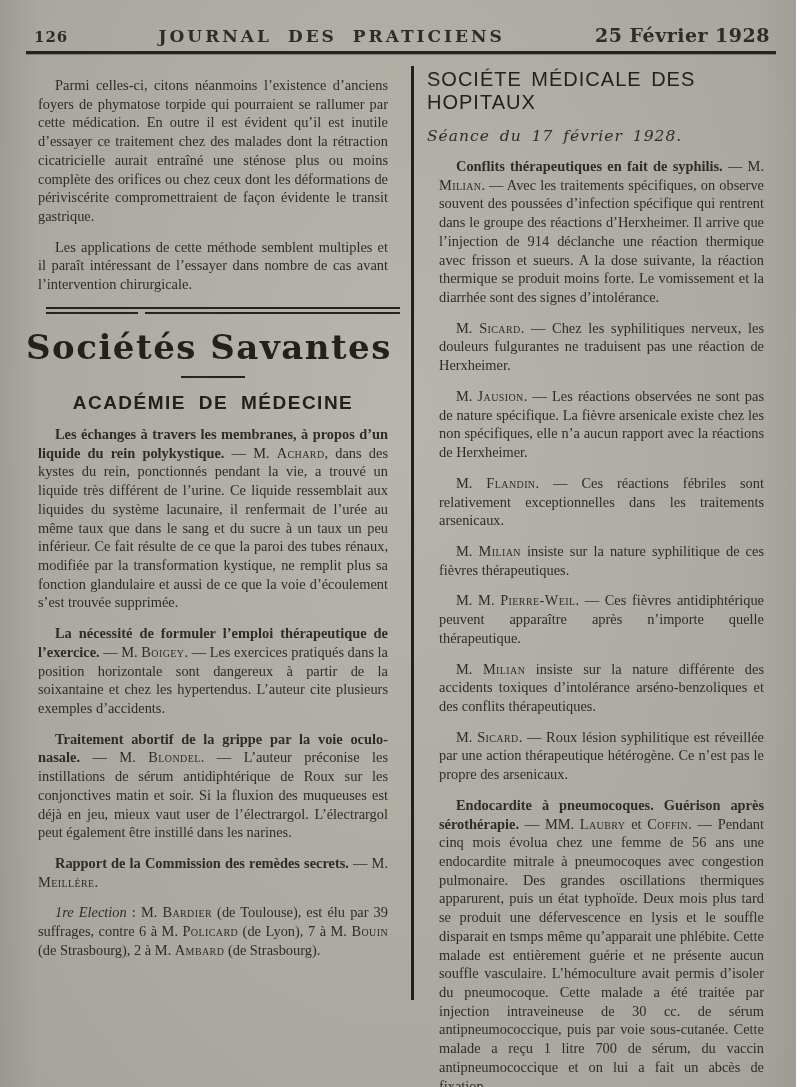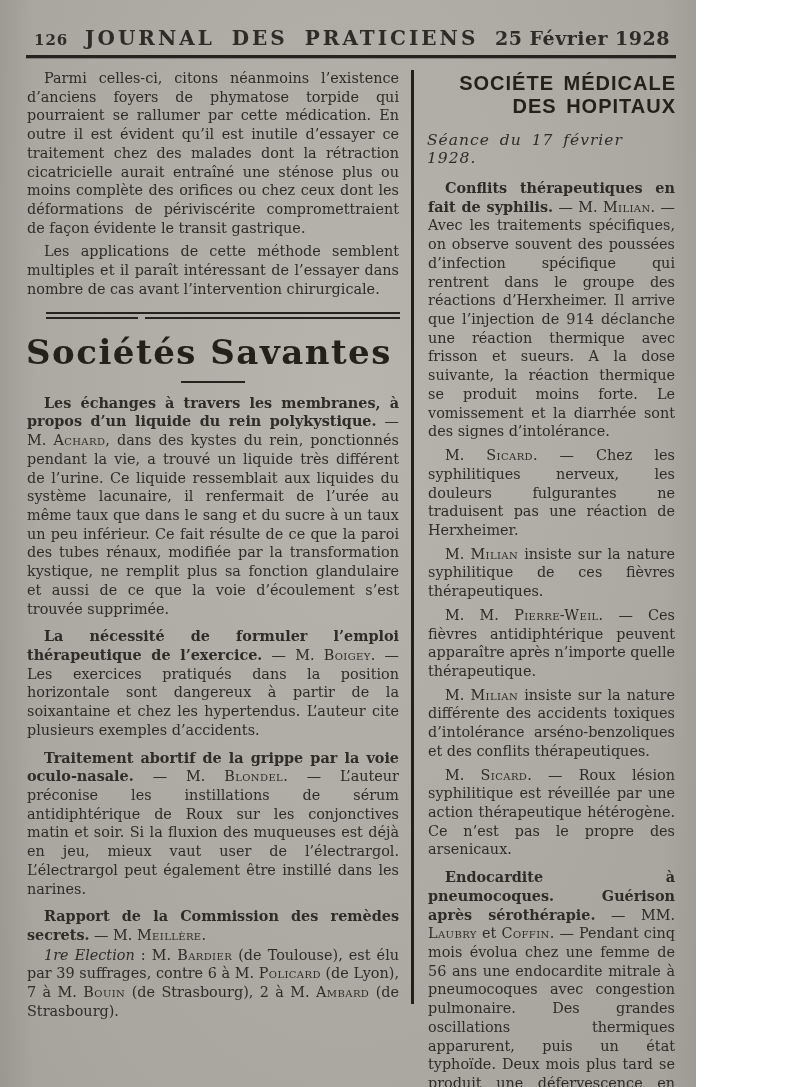--- a/index.html
+++ b/index.html
@@ -1,46 +1,46 @@
 <!DOCTYPE html>
 <html lang="fr"><head>
 <meta charset="utf-8">
 <style>
   html,body{margin:0;padding:0;}
   .page{
     position:relative;
-    width:696px;height:1087px;
+    width:796px;height:1087px;
     box-sizing:border-box;
     padding:12px 20px 0 26px;
     background:
       radial-gradient(ellipse at 50% 38%, rgba(255,255,255,0.07), rgba(0,0,0,0.07)),
       linear-gradient(90deg, rgba(0,0,0,0.07), rgba(0,0,0,0) 5%, rgba(0,0,0,0) 95%, rgba(0,0,0,0.05)),
       #b2afa7;
     color:#2e2c27;
     font-family:"DejaVu Serif", serif;
     overflow:hidden;
   }
   
   .masthead{
     display:flex;align-items:baseline;justify-content:space-between;
     font-weight:bold;padding:6px 6px 5px 8px;
   }
   .m-num{font-size:15px;letter-spacing:1px;}
-  .m-title{font-size:20px;letter-spacing:3px;word-spacing:7px;margin-top:8px;}
+  .m-title{font-size:17px;letter-spacing:3px;word-spacing:7px;margin-top:8px;}
   .m-date{font-size:19px;letter-spacing:0.5px;}
   .masthead-rule{height:3px;background:#24231e;box-shadow:0 1px 0 rgba(0,0,0,0.25);}
   
   .columns{display:flex;margin-top:10px;}
   .col-left{width:374px;flex:none;}
   .divider{width:3px;flex:none;background:#21201b;margin:2px 13px 0 11px;height:934px;}
   .col-right{flex:1;min-width:0;}
   
   .para{
-    margin:1px;font-size:14.4px;line-height:1.3;
-    text-align:justify;text-indent:17px;
+    margin:12px;font-size:14.4px;line-height:1.3;
+    text-align:justify;text-indent:17px;font-family:Liberation Serif, serif;
   }
   .para.gap{margin-top:5px;}
   .para.topic{margin-top:9px;}
   .seg-b{font-weight:bold;}
   .seg-i{font-style:italic;}
   .seg-sc{font-variant:small-caps;letter-spacing:0.4px;}
   
   .double-rule{margin:13px 0 0 20px;border-top:2px solid #24231e;padding-top:3px;display:flex;gap:7px;}
   .dr-seg{height:2px;background:#24231e;}
   .dr-a{width:26%;}
@@ -52,22 +52,22 @@
   }
   .short-rule{width:64px;height:2px;background:#24231e;margin:9px auto 0;}
   .academie{
     margin:14px 0 0 0;text-align:center;
     font-family:"Liberation Sans", sans-serif;font-weight:bold;
     font-size:19px;letter-spacing:1.5px;word-spacing:6px;color:#232119;
   }
   .col-left .para.first-academy{margin-top:11px;}
   
   .hopitaux{
-    margin:4px 0 12px 0;text-align:right;
-    font-family:"Liberation Sans", sans-serif;font-weight:bold;
+    margin:4px 0 12px 0;text-align:left;
+    font-family:"Liberation Sans", sans-serif;font-weight:normal;
     font-size:20px;letter-spacing:1px;word-spacing:3px;color:#232119;
   }
   .seance{
     margin:13px 0 0 0;font-style:italic;
     font-size:15.5px;letter-spacing:1px;word-spacing:4px;
   }
   .col-right .para.first{margin-top:12px;}
 </style>
 </head>
 <body>
@@ -87,37 +87,40 @@
       <p class="para"><span>Parmi celles-ci, citons néanmoins l’existence d’anciens foyers de phymatose torpide qui pourraient se rallumer par cette médication. En outre il est évident qu’il est inutile d’essayer ce traitement chez des malades dont la rétraction cicatricielle aurait entraîné une sténose plus ou moins complète des orifices ou chez ceux dont les déformations de périviscérite compromettraient de façon évidente le transit gastrique.</span></p>
       <p class="para gap"><span>Les applications de cette méthode semblent multiples et il paraît intéressant de l’essayer dans nombre de cas avant l’intervention chirurgicale.</span></p>
 
       <div class="double-rule">
         <span class="dr-seg dr-a"></span>
         <span class="dr-seg dr-b"></span>
       </div>
 
       <h1 class="societes">Sociétés Savantes</h1>
       <div class="short-rule"></div>
+      <h2 class="academie">ACADÉMIE DE MÉDECINE</h2>
 
       <p class="para first-academy"><span class="seg-b">Les échanges à travers les membranes, à propos d’un liquide du rein polykystique.</span><span> — M. </span><span class="seg-sc">Achard</span><span>, dans des kystes du rein, ponctionnés pendant la vie, a trouvé un liquide très différent de l’urine. Ce liquide ressemblait aux liquides du système lacunaire, il renfermait de l’urée au même taux que dans le sang et du sucre à un taux un peu inférieur. Ce fait résulte de ce que la paroi des tubes rénaux, modifiée par la transformation kystique, ne remplit plus sa fonction glandulaire et aussi de ce que la voie d’écoulement s’est trouvée supprimée.</span></p>
       <p class="para topic"><span class="seg-b">La nécessité de formuler l’emploi thérapeutique de l’exercice.</span><span> — M. </span><span class="seg-sc">Boigey</span><span>. — Les exercices pratiqués dans la position horizontale sont dangereux à partir de la soixantaine et chez les hypertendus. L’auteur cite plusieurs exemples d’accidents.</span></p>
       <p class="para topic"><span class="seg-b">Traitement abortif de la grippe par la voie oculo-nasale.</span><span> — M. </span><span class="seg-sc">Blondel</span><span>. — L’auteur préconise les instillations de sérum antidiphtérique de Roux sur les conjonctives matin et soir. Si la fluxion des muqueuses est déjà en jeu, mieux vaut user de l’électrargol. L’électrargol peut également être instillé dans les narines.</span></p>
       <p class="para topic"><span class="seg-b">Rapport de la Commission des remèdes secrets.</span><span> — M. </span><span class="seg-sc">Meillère</span><span>.</span></p>
       <p class="para"><span class="seg-i">1re Election</span><span> : M. </span><span class="seg-sc">Bardier</span><span> (de Toulouse), est élu par 39 suffrages, contre 6 à M. </span><span class="seg-sc">Policard</span><span> (de Lyon), 7 à M. </span><span class="seg-sc">Bouin</span><span> (de Strasbourg), 2 à M. </span><span class="seg-sc">Ambard</span><span> (de Strasbourg).</span></p>
 
     </div>
 
     <div class="divider"></div>
 
     <div class="col-right">
       <h2 class="hopitaux">SOCIÉTE MÉDICALE DES HOPITAUX</h2>
       <p class="seance">Séance du 17 février 1928.</p>
 
       <p class="para first"><span class="seg-b">Conflits thérapeutiques en fait de syphilis.</span><span> — M. </span><span class="seg-sc">Milian</span><span>. — Avec les traitements spécifiques, on observe souvent des poussées d’infection spécifique qui rentrent dans le groupe des réactions d’Herxheimer. Il arrive que l’injection de 914 déclanche une réaction thermique avec frisson et sueurs. A la dose suivante, la réaction thermique se produit moins forte. Le vomissement et la diarrhée sont des signes d’intolérance.</span></p>
       <p class="para gap"><span>M. </span><span class="seg-sc">Sicard</span><span>. — Chez les syphilitiques nerveux, les douleurs fulgurantes ne traduisent pas une réaction de Herxheimer.</span></p>
+      <p class="para gap"><span>M. </span><span class="seg-sc">Jausion</span><span>. — Les réactions observées ne sont pas de nature spécifique. La fièvre arsenicale existe chez les non spécifiques, elle n’a aucun rapport avec la réactions de Herxheimer.</span></p>
+      <p class="para gap"><span>M. </span><span class="seg-sc">Flandin</span><span>. — Ces réactions fébriles sont relativement exceptionnelles dans les traitements arsenicaux.</span></p>
       <p class="para gap"><span>M. </span><span class="seg-sc">Milian</span><span> insiste sur la nature syphilitique de ces fièvres thérapeutiques.</span></p>
       <p class="para gap"><span>M. M. </span><span class="seg-sc">Pierre-Weil</span><span>. — Ces fièvres antidiphtérique peuvent apparaître après n’importe quelle thérapeutique.</span></p>
       <p class="para gap"><span>M. </span><span class="seg-sc">Milian</span><span> insiste sur la nature différente des accidents toxiques d’intolérance arséno-benzoliques et des conflits thérapeutiques.</span></p>
       <p class="para gap"><span>M. </span><span class="seg-sc">Sicard</span><span>. — Roux lésion syphilitique est réveillée par une action thérapeutique hétérogène. Ce n’est pas le propre des arsenicaux.</span></p>
       <p class="para topic"><span class="seg-b">Endocardite à pneumocoques. Guérison après sérothérapie.</span><span> — MM. </span><span class="seg-sc">Laubry</span><span> et </span><span class="seg-sc">Coffin</span><span>. — Pendant cinq mois évolua chez une femme de 56 ans une endocardite mitrale à pneumocoques avec congestion pulmonaire. Des grandes oscillations thermiques apparurent, puis un état typhoïde. Deux mois plus tard se produit une défervescence en lysis et le souffle disparait en tsmps même qu’apparait une phlébite. Cette malade est entièrement guérie et ne présente aucun souffle vasculaire. L’hémoculture avait permis d’isoler du pneumocoque. Cette malade a été traitée par injection intraveineuse de 30 cc. de sérum antipneumococcique, puis par voie sous-cutanée. Cette malade a reçu 1 litre 700 de sérum, du vaccin antipneumococcique et on lui a fait un abcès de fixation.</span></p>
     </div>
 
   </div>
 </div>
 

